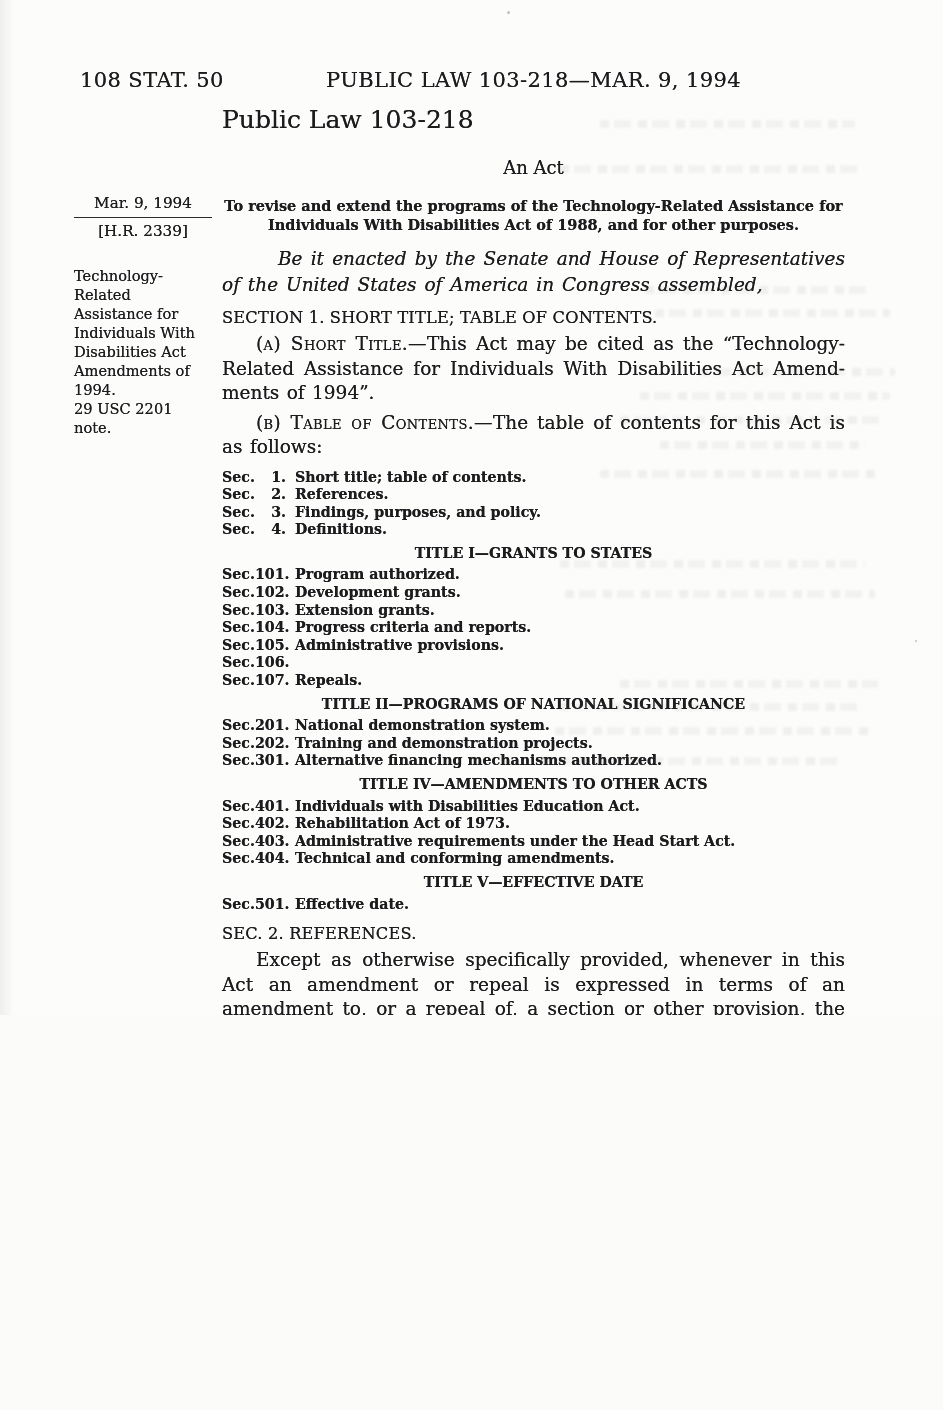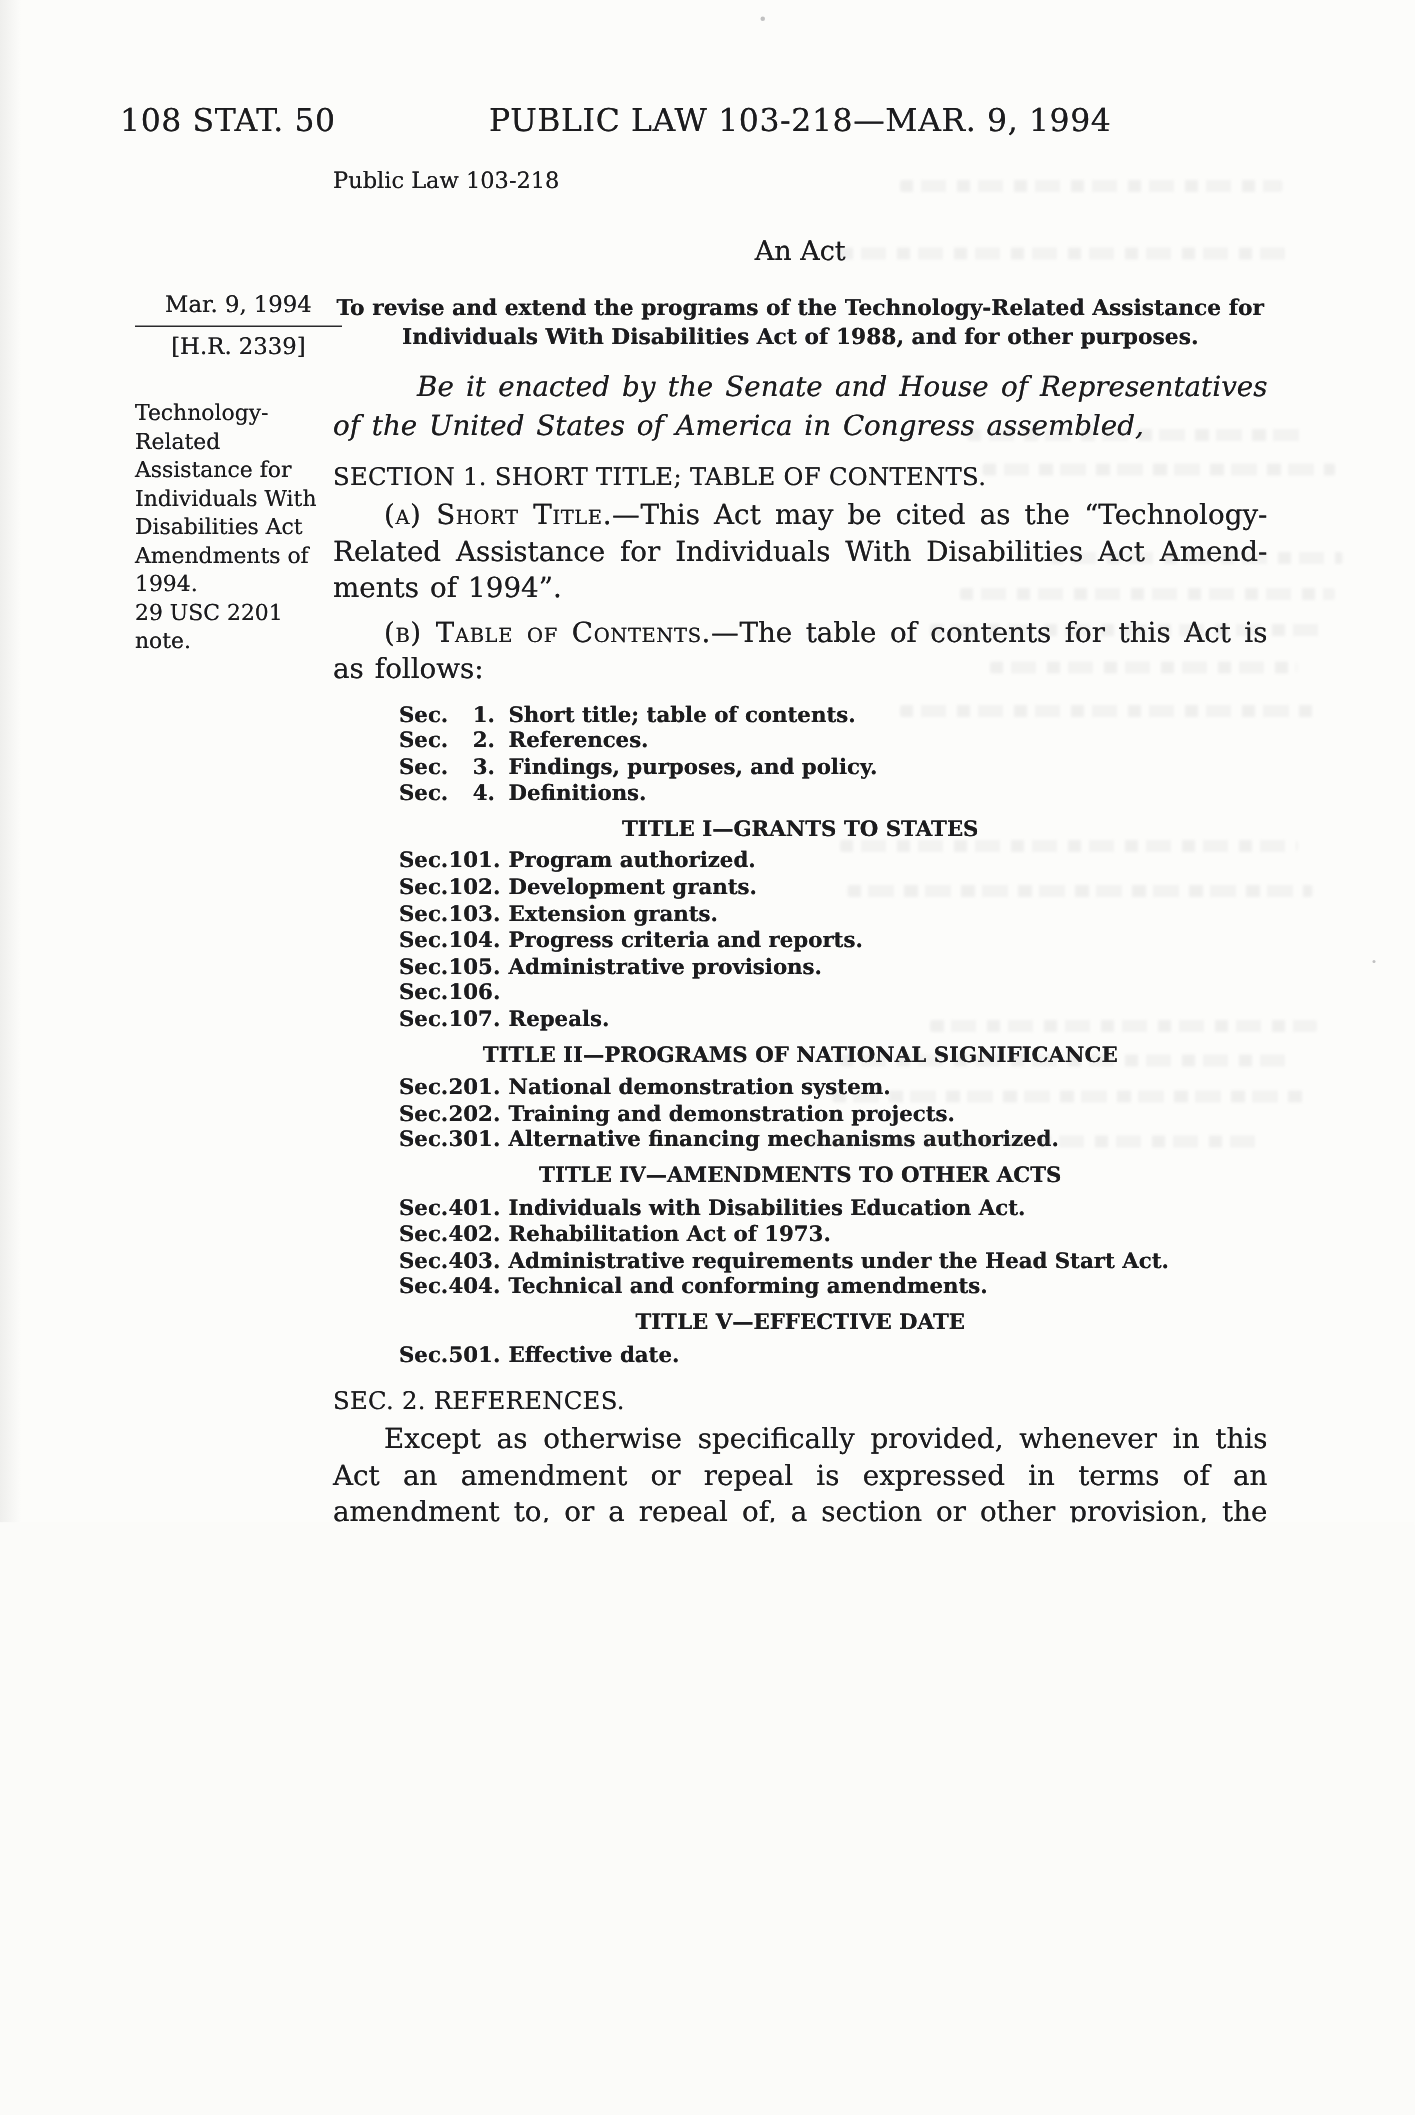--- a/index.html
+++ b/index.html
@@ -19,43 +19,43 @@
     content:"";position:absolute;left:0;top:0;bottom:0;width:14px;
     background:linear-gradient(90deg,rgba(120,120,118,.10),rgba(120,120,118,0));
     pointer-events:none;
   }
 
   
   .stat-cite{position:absolute;left:80px;top:68px;font-size:21px;letter-spacing:.4px;}
   .running-head{position:absolute;left:222px;top:68px;width:623px;text-align:center;font-size:21px;letter-spacing:.4px;}
 
   
-  .law-head{position:absolute;left:222px;top:107px;font-size:15px;line-height:26px;}
+  .law-head{position:absolute;left:222px;top:107px;font-size:25px;line-height:26px;}
   .an-act{position:absolute;left:222px;top:157px;width:623px;text-align:center;font-size:18px;}
 
   
-  .margin-col{position:absolute;left:90px;width:138px;font-size:14.6px;line-height:19px;}
+  .margin-col{position:absolute;left:74px;width:138px;font-size:14.6px;line-height:19px;}
   .m-date{top:194px;text-align:center;}
   .m-date .date-line{padding-bottom:4px;border-bottom:1.6px solid #2a2a2c;font-size:15.2px;}
   .m-date .bill-line{padding-top:4px;font-size:15.2px;}
   .m-note{top:266px;}
 
   
   .main-col{position:absolute;left:222px;top:196px;width:623px;}
   .act-desc{font-size:14.5px;font-weight:bold;line-height:19px;text-align:center;hyphens:manual;}
   .enacting{margin:12px 0 0 0;font-style:italic;font-size:18.5px;line-height:25.5px;
             text-indent:56px;text-align:justify;word-spacing:2px;}
   .sec-head{margin:11px 0 0 0;font-size:16.2px;font-weight:normal;letter-spacing:.2px;}
   .body-para{margin:5px 0 0 0;font-size:18.5px;line-height:24.5px;text-align:justify;
              text-indent:34px;word-spacing:1.5px;hyphens:manual;}
   .sc{font-variant:small-caps;letter-spacing:.4px;}
 
   
   .toc{margin-top:9px;font-size:14.2px;font-weight:bold;line-height:17.6px;}
-  .toc-row.t-sec{display:flex;margin-left:44px;}
+  .toc-row.t-sec{display:flex;}
   .toc-row.t-sec .toc-label{width:33px;flex:none;}
   .toc-row.t-sec .toc-no{width:31px;flex:none;text-align:right;margin-right:9px;}
   .toc-row.t-sec .toc-text{flex:1;}
   .toc-row.t-title{display:block;text-align:center;margin:6px 0 4px 0;}
 
   
   .ghost{position:absolute;height:8px;border-radius:2px;filter:blur(1.1px);opacity:.55;
     background:repeating-linear-gradient(90deg,
       rgba(95,95,100,.15) 0 9px, rgba(95,95,100,0) 9px 14px,
       rgba(95,95,100,.11) 14px 31px, rgba(95,95,100,0) 31px 38px);}

